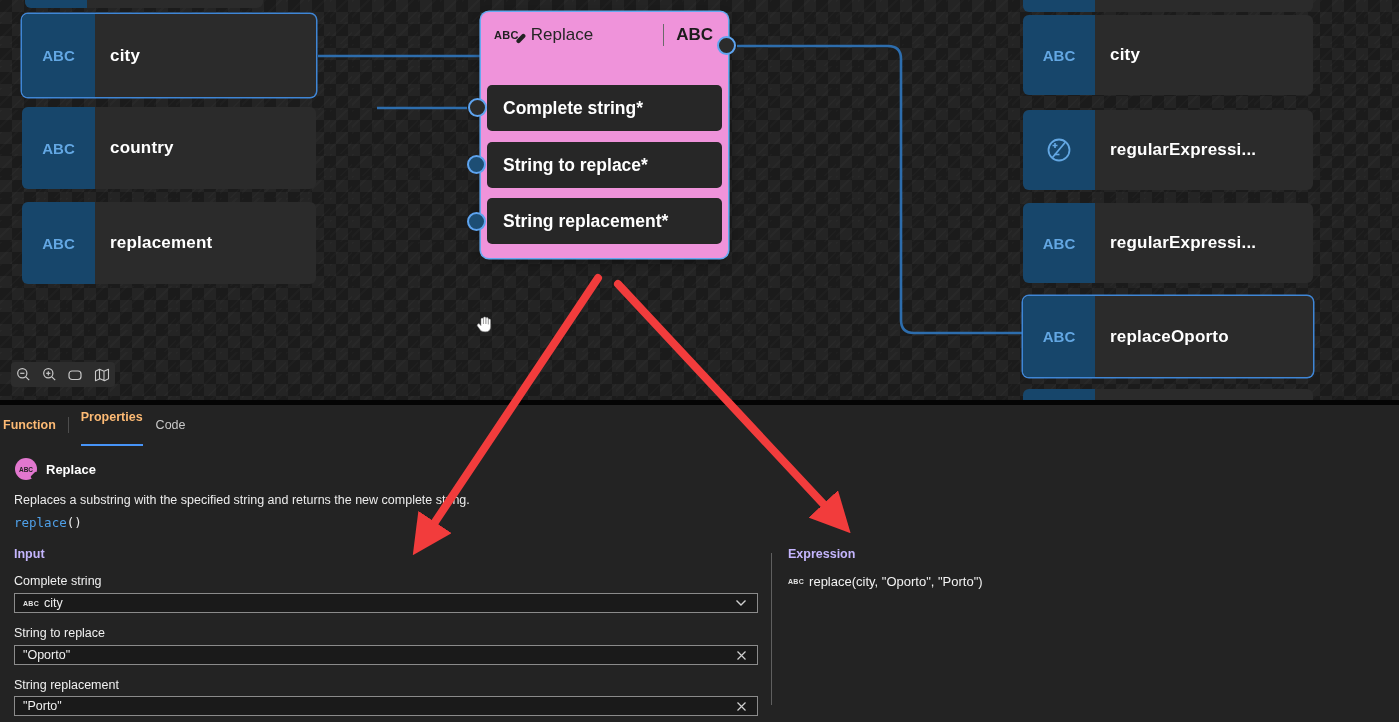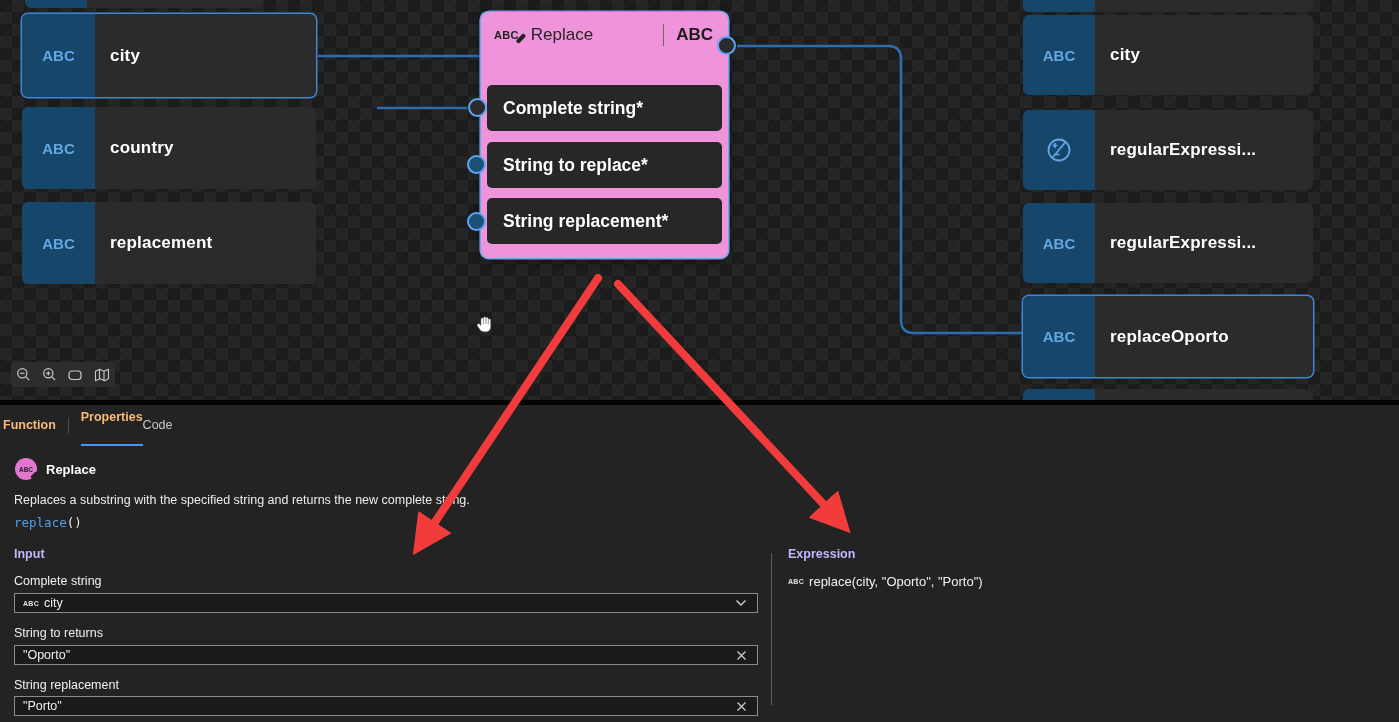--- a/index.html
+++ b/index.html
@@ -53,21 +53,21 @@
 
   
   #panel{position:absolute;left:0;top:400px;width:1399px;height:322px;
      background:#232323;border-top:5px solid #040404;box-sizing:border-box;}
   .tabs{position:absolute;left:3px;top:7px;display:flex;align-items:center;height:26px;}
   .tab{font-size:12.5px;color:#fdba74;padding:6px 0 6px;cursor:default;}
   .tab.bold{font-weight:700;}
   .tab.dim{color:#c9c9c9;font-weight:400;}
   .tab.active{border-bottom:2.5px solid #4794f8;padding-bottom:20px;}
   .tab-sep{width:1px;height:16px;background:#4d4d4d;margin:0 12px 0 12px;}
-  .tabs .tab + .tab{}
+  .tabs .tab + .tab{margin-left:13px;}
 
   .fn-header{position:absolute;left:15px;top:53px;display:flex;align-items:center;gap:9px;}
   .fn-badge{position:relative;width:22px;height:22px;border-radius:50%;background:#e277cf;
      color:#222;font-size:6.5px;font-weight:700;display:flex;align-items:center;justify-content:center;}
   .fn-badge svg{position:absolute;right:-1px;bottom:0px;}
   .fn-name{color:#fff;font-size:13px;font-weight:700;}
   .fn-desc{position:absolute;left:14px;top:88px;color:#ececec;font-size:12.5px;}
   .fn-code{position:absolute;left:14px;top:110px;font-family:"DejaVu Sans Mono","Liberation Mono",monospace;font-size:12.5px;}
   .fn-code .fn{color:#4fa0e8;}
   .fn-code .parens{color:#e8e8e8;}
@@ -258,21 +258,21 @@
       <div class="field-box box1">
         <span class="mini-abc">ABC</span>
         <span class="val">city</span>
         <span class="box-ctl">
           <svg width="12" height="8" viewBox="0 0 12 8">
             <polyline points="1.5,1.5 6,6 10.5,1.5" stroke="#d0d0d0" stroke-width="1.4" fill="none"></polyline>
           </svg>
         </span>
       </div>
 
-      <div class="field-label lbl2">String to returns</div>
+      <div class="field-label lbl2">String to replace</div>
       <div class="field-box box2">
         <span class="val">"Oporto"</span>
         <span class="box-ctl">
           <svg width="11" height="11" viewBox="0 0 11 11">
             <path d="M1.5 1.5 L9.5 9.5 M9.5 1.5 L1.5 9.5" stroke="#d0d0d0" stroke-width="1.2"></path>
           </svg>
         </span>
       </div>
 
       <div class="field-label lbl3">String replacement</div>

